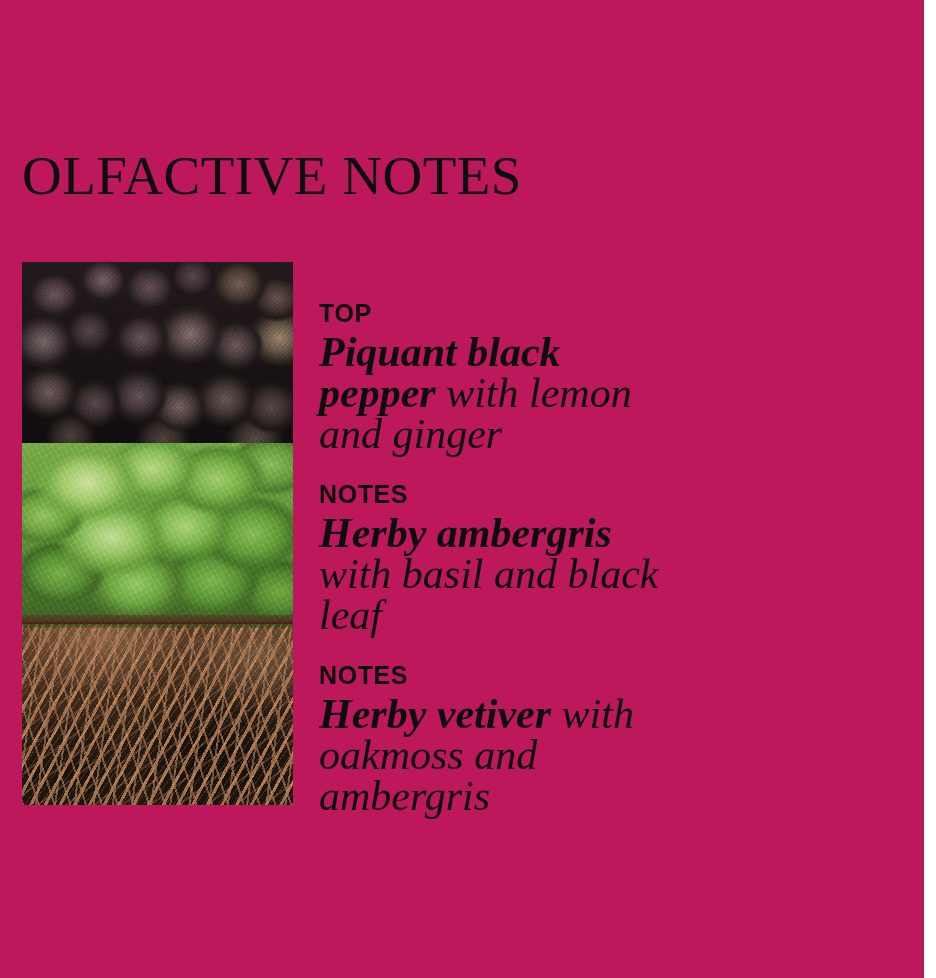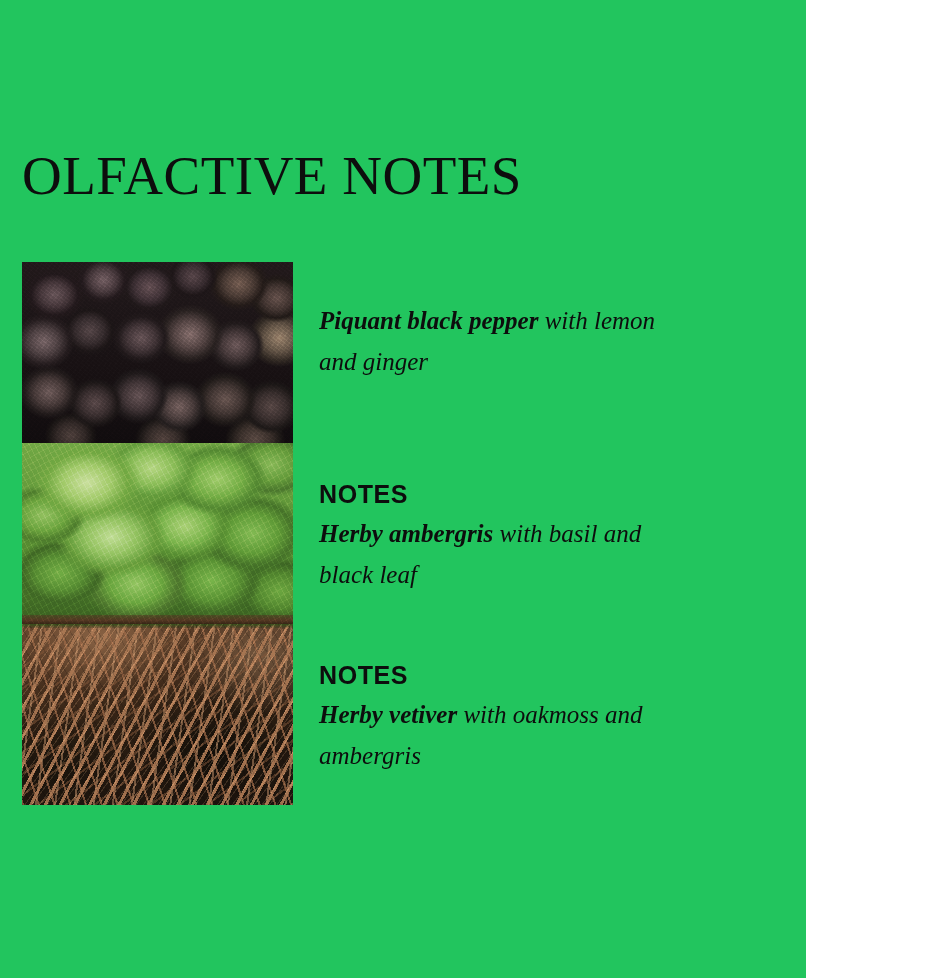--- a/index.html
+++ b/index.html
@@ -10,24 +10,23 @@
     width: 936px;
     height: 978px;
     background: #ffffff;
     font-family: "Liberation Sans", sans-serif;
     overflow: hidden;
     position: relative;
   }
 
   .page {
     position: relative;
-    width: 768px;
+    width: 924px;
     height: 978px;
-    background: #22c55e;
-    padding-left: 38px;
+    background: #be185d;
   }
 
   
   .page-title {
     position: absolute;
     left: 22px;
     top: 110px;
     font-family: "Liberation Serif", "DejaVu Serif", serif;
     font-size: 55px;
     font-weight: 400;
@@ -184,21 +183,21 @@
     font-size: 25px;
     font-weight: 700;
     letter-spacing: 0.6px;
     color: #0d0d0d;
     line-height: 1.1;
     margin: 0 0 4px 0;
   }
 
   .note-desc {
     font-family: "Liberation Serif", "DejaVu Serif", serif;
-    font-size: 25px;
+    font-size: 42px;
     font-style: italic;
     font-weight: 400;
     color: #0d0d0d;
     line-height: 41px;
     margin: 0;
     max-width: 340px;
   }
 
   .note-desc .accent {
     font-weight: 700;
@@ -211,20 +210,21 @@
 
   <h1 class="page-title">OLFACTIVE NOTES</h1>
 
   <div class="notes">
 
     <div class="note-row">
       <div class="note-image">
         <div class="photo photo-pepper"></div>
       </div>
       <div class="note-text">
+        <div class="note-label">TOP</div>
         <p class="note-desc"><span class="accent">Piquant black pepper</span><span> with lemon and ginger</span></p>
       </div>
     </div>
 
     <div class="note-row">
       <div class="note-image">
         <div class="photo photo-coriander">
           <div class="soil-edge"></div>
         </div>
       </div>

